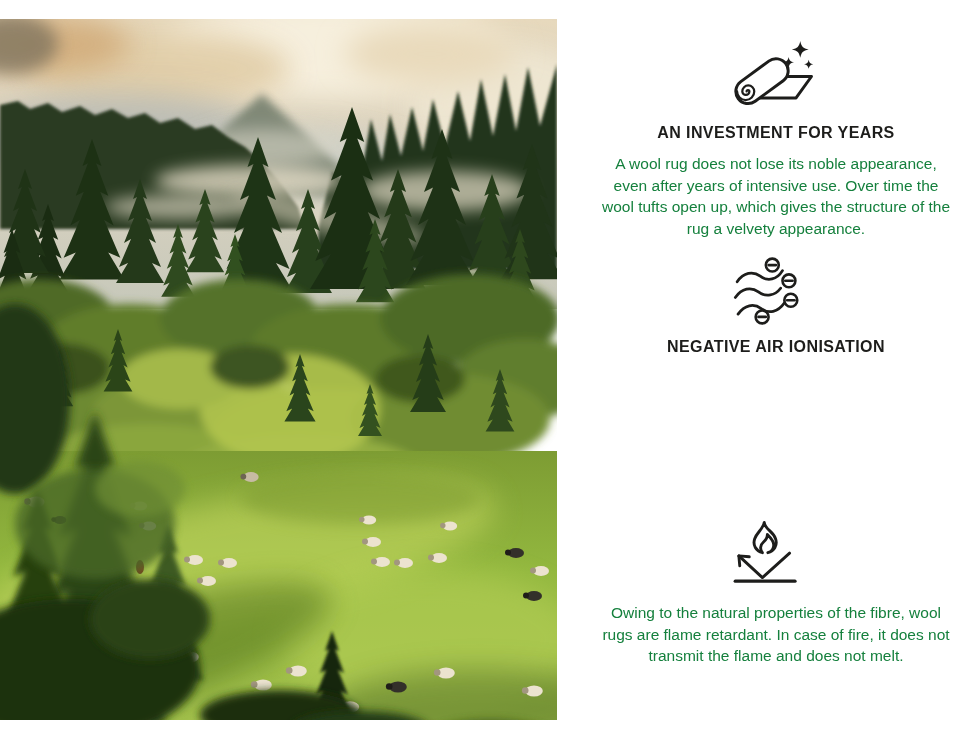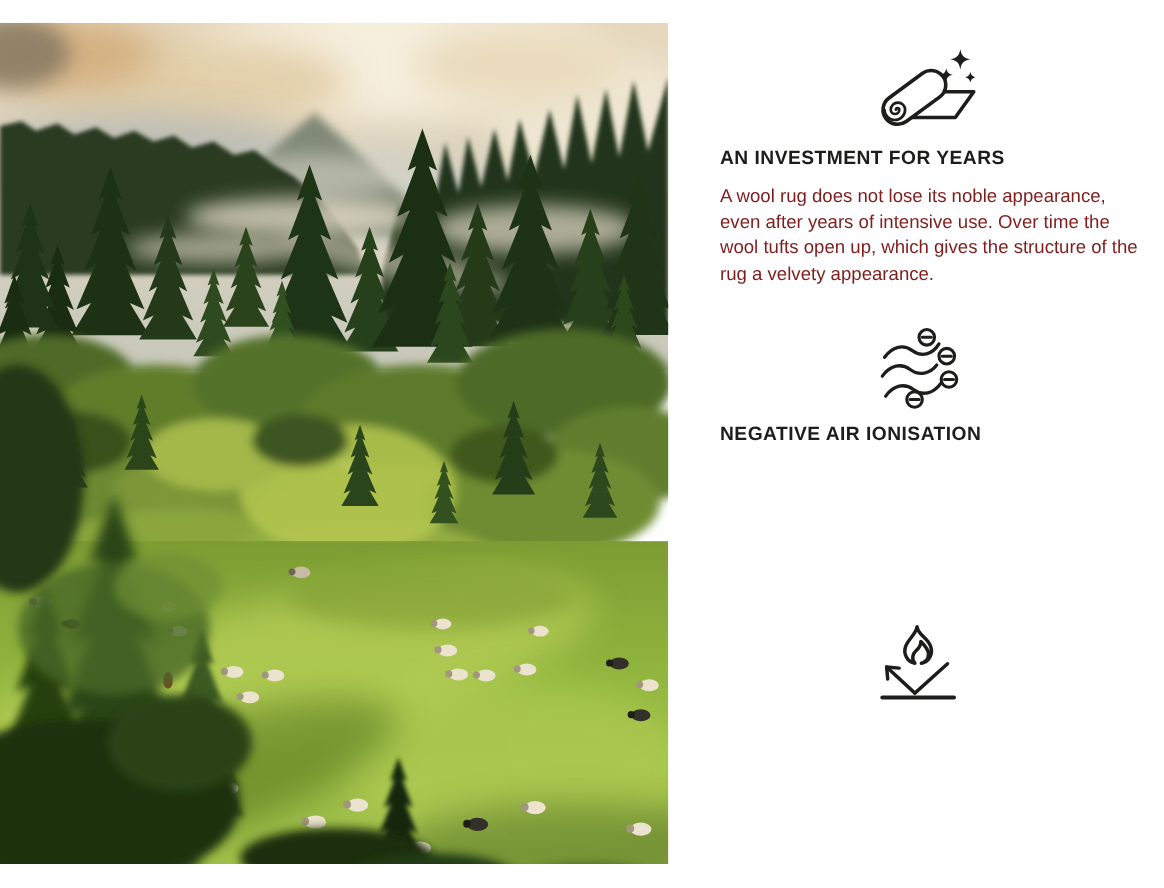--- a/index.html
+++ b/index.html
@@ -10,34 +10,34 @@
   }
   .photo{
     position:absolute;left:0;top:19px;width:557px;height:701px;margin:0;
     overflow:hidden;
   }
   .photo svg{display:block}
   .info-col{
     position:absolute;left:600px;top:0;width:352px;height:740px;
   }
   .feature{
-    position:absolute;left:0;width:100%;
+    position:absolute;left:0;width:100%;text-align:center;
   }
   .feature .icon-wrap{
     height:76px;display:flex;align-items:flex-end;justify-content:center;
     margin-bottom:9px;
   }
   .feature h3{
     margin:0 0 10px 0;font-size:16px;font-weight:700;color:#1d1d1b;
     letter-spacing:.4px;line-height:20px;
   }
   .feature p{
-    margin:0;font-size:15.5px;line-height:21.5px;color:#7f1d1d;
-  }
-  .f1{top:38px}.f2{top:268px}.f3{top:517px}
+    margin:0;font-size:15.5px;line-height:21.5px;color:#15803d;
+  }
+  .f1{top:38px}.f2{top:252px}.f3{top:517px}
 </style>
 </head>
 <body>
 
 <figure class="photo" aria-label="Sunlit mountain pasture with grazing sheep, spruce forest and misty clouds">
 <svg viewBox="0 0 557 701" width="557" height="701" preserveAspectRatio="none">
   <defs>
     <linearGradient id="sky" x1="0" y1="0" x2="0" y2="1">
       <stop offset="0" stop-color="#e6d8bc"></stop>
           <stop offset=".55" stop-color="#d9d2c0"></stop>
@@ -253,15 +253,16 @@
     <div class="icon-wrap">
       <svg viewBox="0 0 110 85" width="100" height="77">
         <g fill="none" stroke="#1d1d1b" stroke-width="3.2" stroke-linejoin="round" stroke-linecap="round">
           <path d="M42,7 C41,14 34,18 31.5,25 C29,32 33,39 40,40.5 C37,37 37.5,32 41,29 C44,26.5 45.5,23.5 45.5,20.5 C49,24 52.5,27.5 52.5,32 C52.5,36 50,39.5 46,40.5 C53,39 57,32 54.5,25 C51.5,16.5 43,15 42,7 Z"></path>
           <path d="M70,41 L40,68 L14,44"></path>
           <path d="M15,55 L14,44 L25.5,45"></path>
           <line x1="10" y1="72" x2="76" y2="72" stroke-width="3.6"></line>
         </g>
       </svg>
     </div>
+    <p>Owing to the natural properties of the fibre, wool rugs are flame retardant. In case of fire, it does not transmit the flame and does not melt.</p>
   </section>
 
 </main>
 
 </body></html>

